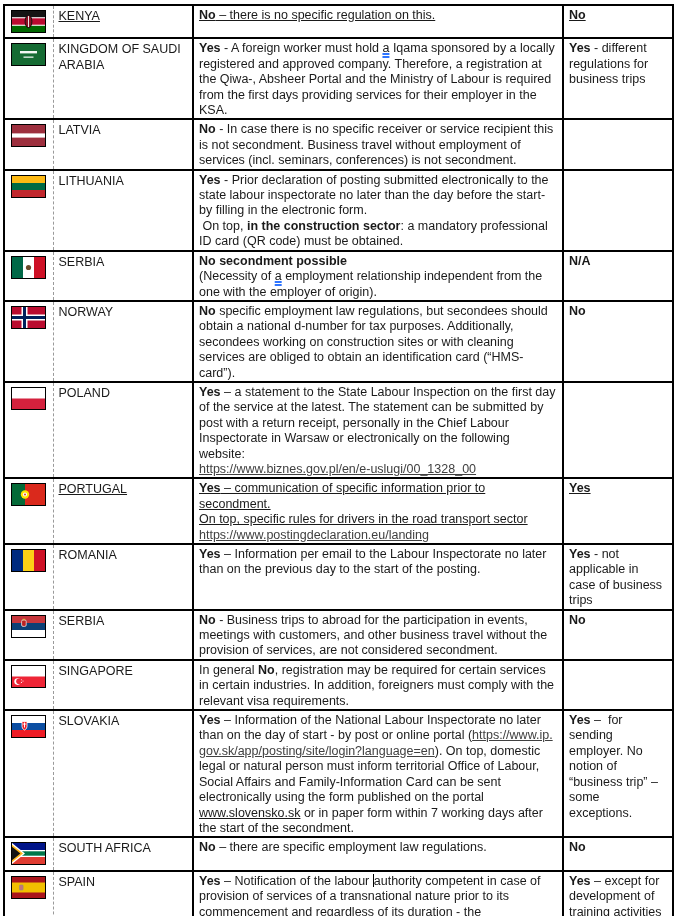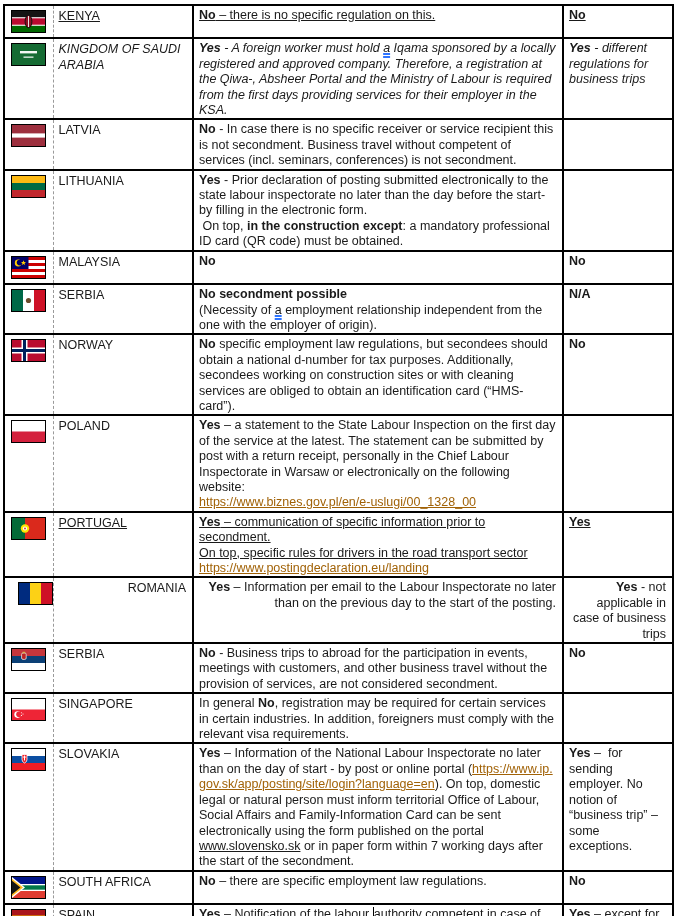--- a/index.html
+++ b/index.html
@@ -18,21 +18,21 @@
     border-top:2px solid #000;
     font-size:12.5px; line-height:15.4px;
     padding:2px 6px 0 5px;
   }
   td.flag-cell    { border-right:1px dashed #9a9a9a; padding:4px 0 0 6px; }
   td.country-cell { border-right:2px solid #000; padding-top:3px; }
   td.details-cell { border-right:2px solid #000; }
   td.summary-cell { }
   p { margin:0; }
   .b { font-weight:bold; }
-  .link { color:#a16207; text-decoration:underline; cursor:pointer; word-break:break-all; }
+  .link { color:#404040; text-decoration:underline; cursor:pointer; word-break:break-all; }
   .u { text-decoration:underline;margin-top:28px; }
   .g { text-decoration:underline; text-decoration-style:double;
        text-decoration-color:#2E74FF; text-decoration-thickness:1.5px; }
   .caret { display:inline-block; width:1px; height:13px; background:#000;
            vertical-align:-2px; }
   .flagbox { display:inline-block; line-height:0; border:1.5px solid #000; background:#fff; }
   .flagbox svg { display:block; }
 </style>
 </head>
 <body>
@@ -55,76 +55,57 @@
               <rect x="16" y="5" width="1" height="11" fill="#e8e8e8"></rect>
             </svg></span></td>
         <td class="country-cell">KENYA</td>
         <td class="details-cell">
           <p><span class="b">No</span><span> – there is no specific regulation on this.</span></p>
         </td>
         <td class="summary-cell">
           <p><span class="b">No</span></p>
         </td>
       </tr>
-      <tr style="height: 76px; font-style: italic;">
+      <tr style="height: 76px;">
         <td class="flag-cell"><span class="flagbox"><svg width="33" height="21" viewBox="0 0 33 21" xmlns="http://www.w3.org/2000/svg">
               <rect width="33" height="21" fill="#156B33"></rect>
               <rect x="8" y="7" width="17" height="2.4" fill="#fff" opacity="0.95"></rect>
               <rect x="11.5" y="12.5" width="10" height="1.3" fill="#fff" opacity="0.9"></rect>
             </svg></span></td>
         <td class="country-cell">KINGDOM OF SAUDI ARABIA</td>
         <td class="details-cell">
           <p><span class="b">Yes</span><span> - A foreign worker must hold </span><span class="g">a</span><span> Iqama sponsored by a locally registered and approved company. Therefore, a registration at the Qiwa-, Absheer Portal and the Ministry of Labour is required from the first days providing services for their employer in the KSA.</span></p>
         </td>
         <td class="summary-cell">
           <p><span class="b">Yes</span><span> - different regulations for business trips</span></p>
         </td>
       </tr>
       <tr style="height: 46px;">
         <td class="flag-cell"><span class="flagbox"><svg width="33" height="21" viewBox="0 0 33 21" xmlns="http://www.w3.org/2000/svg">
               <rect width="33" height="21" fill="#9D2F3E"></rect>
               <rect y="8.4" width="33" height="4.2" fill="#fff"></rect>
             </svg></span></td>
         <td class="country-cell">LATVIA</td>
         <td class="details-cell">
-          <p><span class="b">No</span><span> - In case there is no specific receiver or service recipient this is not secondment. Business travel without competent of services (incl. seminars, conferences) is not secondment.</span></p>
+          <p><span class="b">No</span><span> - In case there is no specific receiver or service recipient this is not secondment. Business travel without employment of services (incl. seminars, conferences) is not secondment.</span></p>
         </td>
         <td class="summary-cell"></td>
       </tr>
       <tr style="height: 77px; margin-top: 35px;">
         <td class="flag-cell"><span class="flagbox"><svg width="33" height="21" viewBox="0 0 33 21" xmlns="http://www.w3.org/2000/svg">
               <rect width="33" height="7" fill="#FDB913"></rect>
               <rect y="7" width="33" height="7" fill="#006A44"></rect>
               <rect y="14" width="33" height="7" fill="#C1272D"></rect>
             </svg></span></td>
         <td class="country-cell">LITHUANIA</td>
         <td class="details-cell">
           <p><span class="b">Yes</span><span> - Prior declaration of posting submitted electronically to the state labour inspectorate no later than the day before the start- by filling in the electronic form.</span></p>
-          <p><span>&nbsp;On top, </span><span class="b">in the construction except</span><span>: a mandatory professional ID card (QR code) must be obtained.</span></p>
-        </td>
-        <td class="summary-cell"></td>
-      </tr>
-      <tr style="height: 28px;">
-        <td class="flag-cell"><span class="flagbox"><svg width="33" height="21" viewBox="0 0 33 21" xmlns="http://www.w3.org/2000/svg">
-              <rect width="33" height="21" fill="#CC0001"></rect>
-              <rect y="3" width="33" height="3" fill="#fff"></rect>
-              <rect y="9" width="33" height="3" fill="#fff"></rect>
-              <rect y="15" width="33" height="3" fill="#fff"></rect>
-              <rect width="16.5" height="12" fill="#010066"></rect>
-              <circle cx="6.2" cy="6" r="3.4" fill="#FFCC00"></circle>
-              <circle cx="7.6" cy="5.6" r="2.8" fill="#010066"></circle>
-              <polygon fill="#FFCC00" points="11.5,3.2 12.2,5 14,5.1 12.6,6.3 13.1,8 11.5,7 9.9,8 10.4,6.3 9,5.1 10.8,5"></polygon>
-            </svg></span></td>
-        <td class="country-cell">MALAYSIA</td>
-        <td class="details-cell">
-          <p><span class="b">No</span></p>
-        </td>
-        <td class="summary-cell">
-          <p><span class="b">No</span></p>
-        </td>
+          <p><span>&nbsp;On top, </span><span class="b">in the construction sector</span><span>: a mandatory professional ID card (QR code) must be obtained.</span></p>
+        </td>
+        <td class="summary-cell"></td>
       </tr>
       <tr style="height: 46px;">
         <td class="flag-cell"><span class="flagbox"><svg width="33" height="21" viewBox="0 0 33 21" xmlns="http://www.w3.org/2000/svg">
               <rect width="11" height="21" fill="#006847"></rect>
               <rect x="11" width="11" height="21" fill="#fff"></rect>
               <rect x="22" width="11" height="21" fill="#CE1126"></rect>
               <circle cx="16.5" cy="10.5" r="2.6" fill="#6b4a2b"></circle>
             </svg></span></td>
         <td class="country-cell">SERBIA</td>
         <td class="details-cell">
@@ -174,21 +155,21 @@
         <td class="country-cell">PORTUGAL</td>
         <td class="details-cell">
           <p><span class="b">Yes</span><span> – communication of specific information prior to secondment.</span></p>
           <p><span>On top, specific rules for drivers in the road transport sector</span></p>
           <p><span class="link">https://www.postingdeclaration.eu/landing</span></p>
         </td>
         <td class="summary-cell">
           <p><span class="b">Yes</span></p>
         </td>
       </tr>
-      <tr style="height: 60px; text-align: right;">
+      <tr style="height: 60px;">
         <td class="flag-cell"><span class="flagbox"><svg width="33" height="21" viewBox="0 0 33 21" xmlns="http://www.w3.org/2000/svg">
               <rect width="11" height="21" fill="#002B7F"></rect>
               <rect x="11" width="11" height="21" fill="#FCD116"></rect>
               <rect x="22" width="11" height="21" fill="#CE1126"></rect>
             </svg></span></td>
         <td class="country-cell">ROMANIA</td>
         <td class="details-cell">
           <p><span class="b">Yes</span><span> – Information per email to the Labour Inspectorate no later than on the previous day to the start of the posting.</span></p>
         </td>
         <td class="summary-cell">

